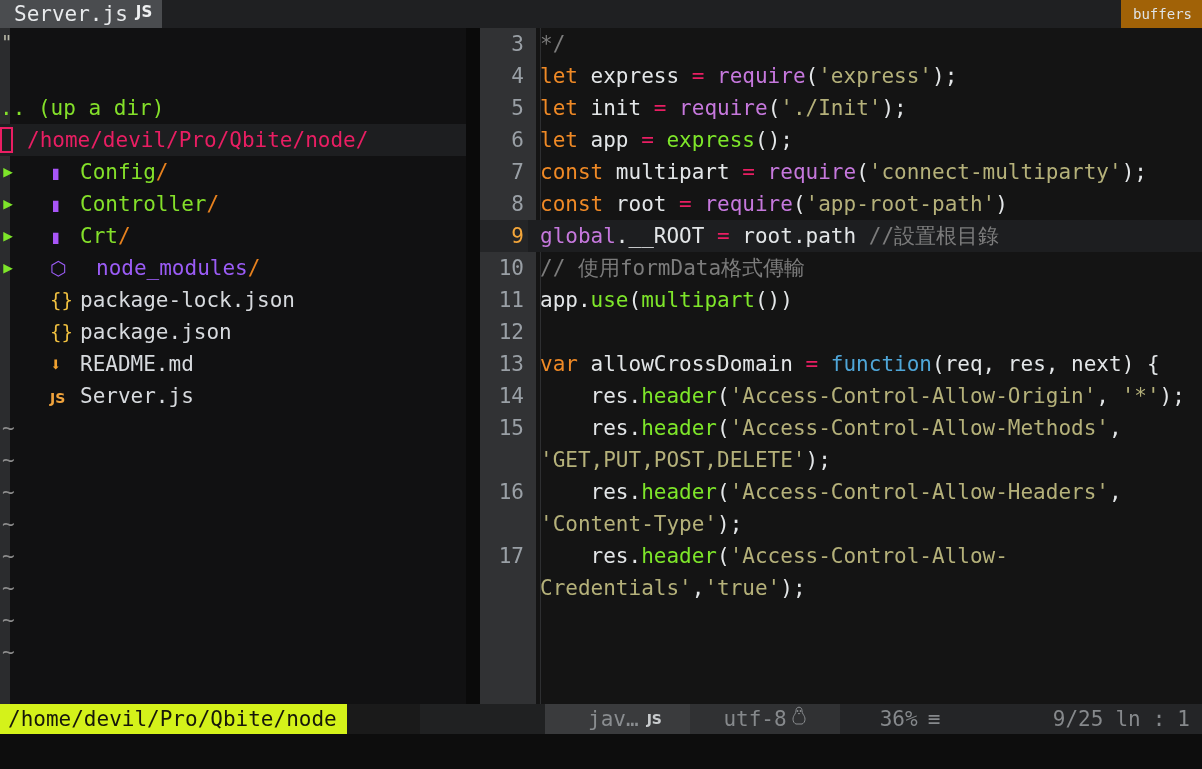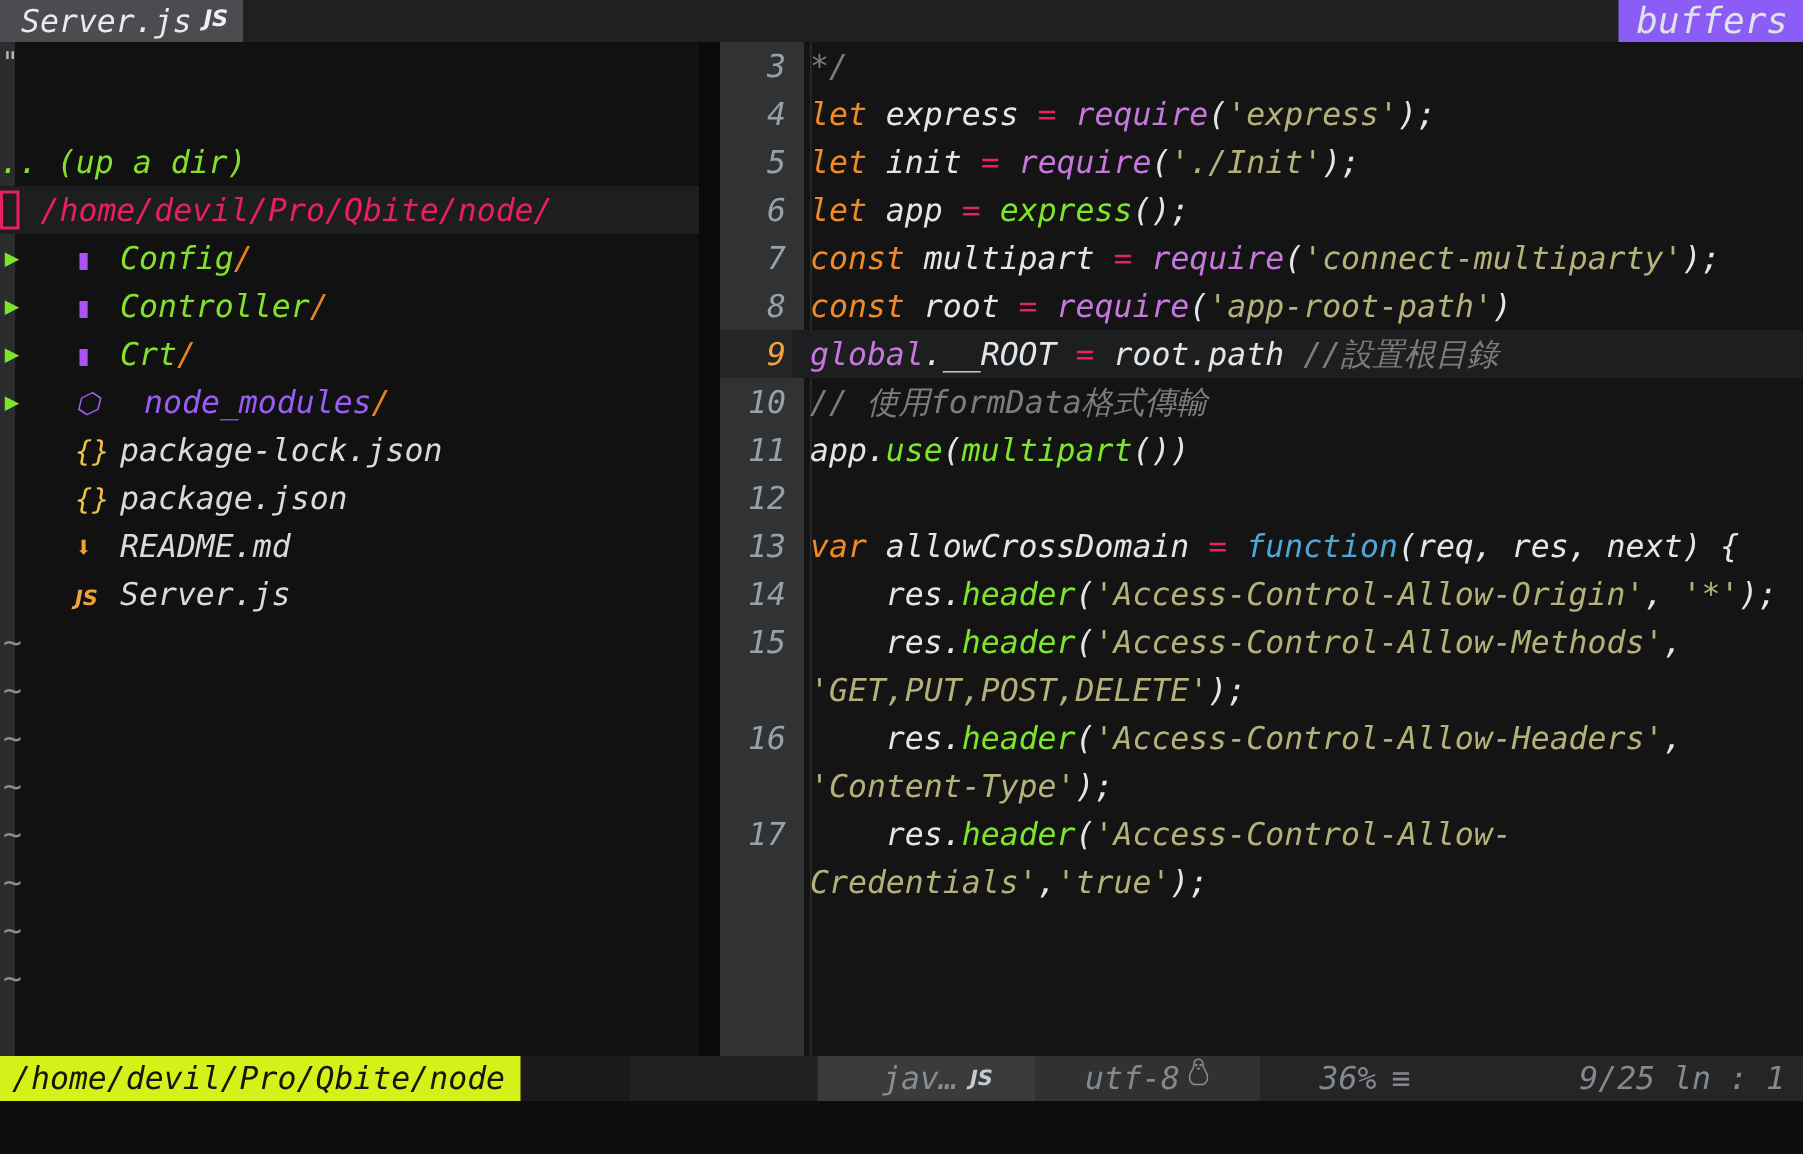--- a/index.html
+++ b/index.html
@@ -3,35 +3,35 @@
 <meta charset="utf-8">
 <style>
   html,body{margin:0;padding:0;background:#0b0b0b;}
   body{
     width:1202px;height:769px;overflow:hidden;position:relative;
     font-family:"DejaVu Sans Mono","Liberation Mono",monospace;
     font-size:21px;line-height:32px;
     background:#0d0d0d;color:#d8d8d8;
     -webkit-font-smoothing:antialiased;
   }
-  #app{position:absolute;inset:0;font-style:italic;}
+  #app{position:absolute;inset:0;}
 
   
   .tabline{position:absolute;left:0;top:0;width:1202px;height:28px;background:#1f2022;}
   .tab{
     position:absolute;left:0;top:0;height:28px;
     background:#4a4c4f;color:#eceff1;
     padding:0 10px 0 14px;display:flex;align-items:center;gap:8px;
     line-height:28px;font-size:21px;letter-spacing:0px;
   }
   .tab .tab-name{color:#e8eaec;}
   .tab .js-badge{color:#eff0f1;font-size:15px;font-weight:bold;font-family:"DejaVu Sans","Liberation Sans",sans-serif;position:relative;top:-2px;}
   .buffers-label{
     position:absolute;right:0;top:0;height:28px;line-height:28px;
-    background:#8b5cf6;color:#dfe3e6;padding:0 10px 0 12px;font-size:24px;
+    background:#a16207;color:#dfe3e6;padding:0 10px 0 12px;font-size:14px;
   }
 
   
   .tree-pane{position:absolute;left:0;top:28px;width:466px;height:676px;background:#111112;overflow:hidden;}
   .tree-gutter{position:absolute;left:0;top:0;width:10px;height:676px;background:#2b2c2e;}
   .tree-rows{position:absolute;left:0;top:0;width:466px;}
   .trow{position:relative;height:32px;line-height:32px;white-space:nowrap;}
   .trow.cursorline{background:#1d1e20;}
   .arrow{position:absolute;left:1px;top:0;width:14px;height:32px;color:#7ee62a;font-size:16px;line-height:32px;text-align:center;}
   .tquote{position:absolute;left:1px;top:0;width:14px;color:#b8b8a8;font-size:19px;line-height:28px;}

